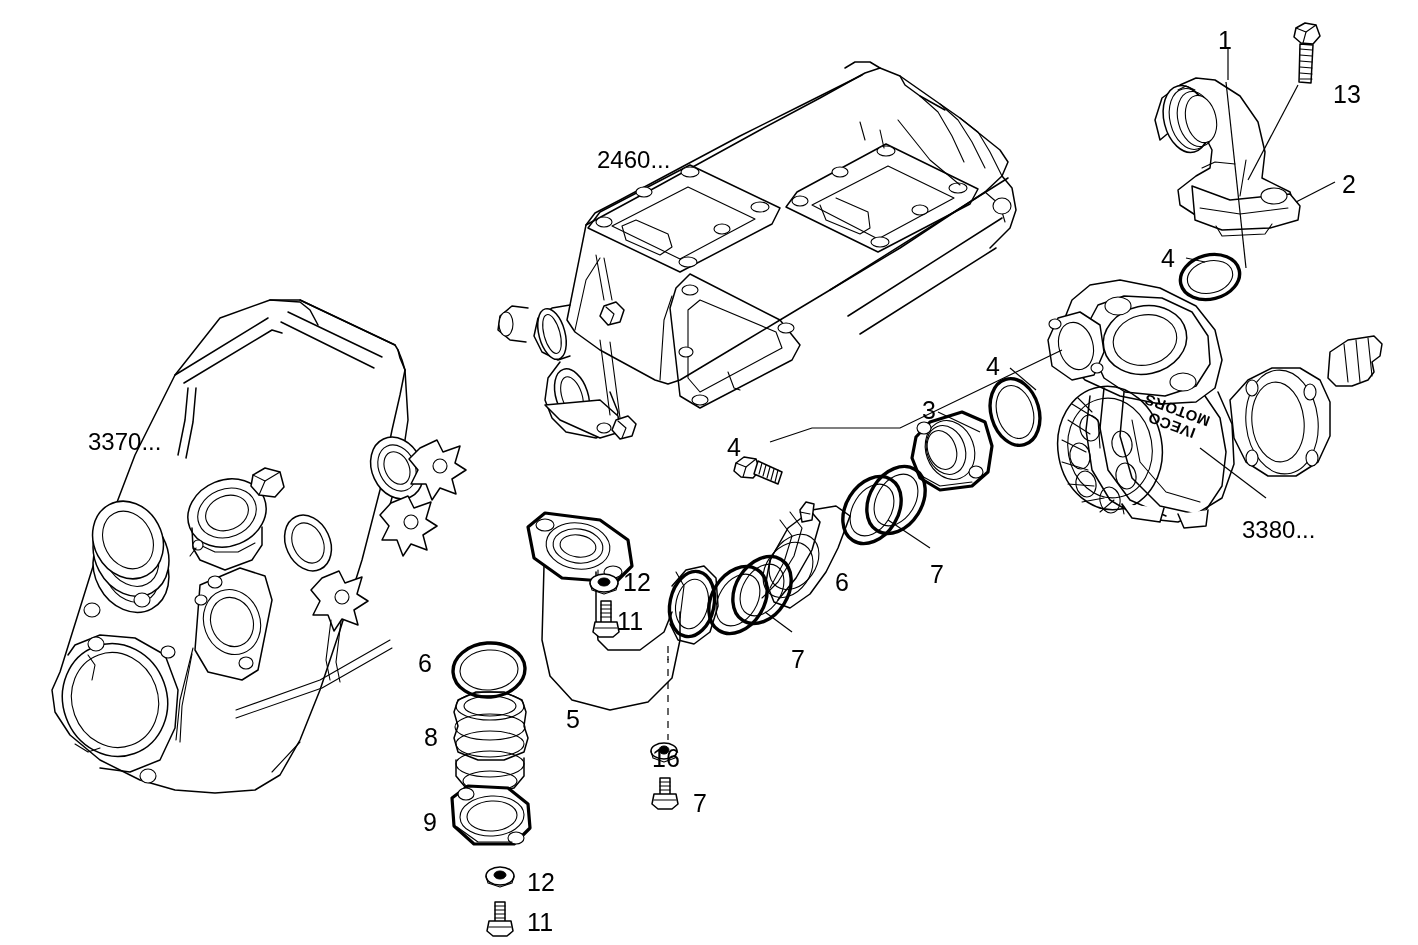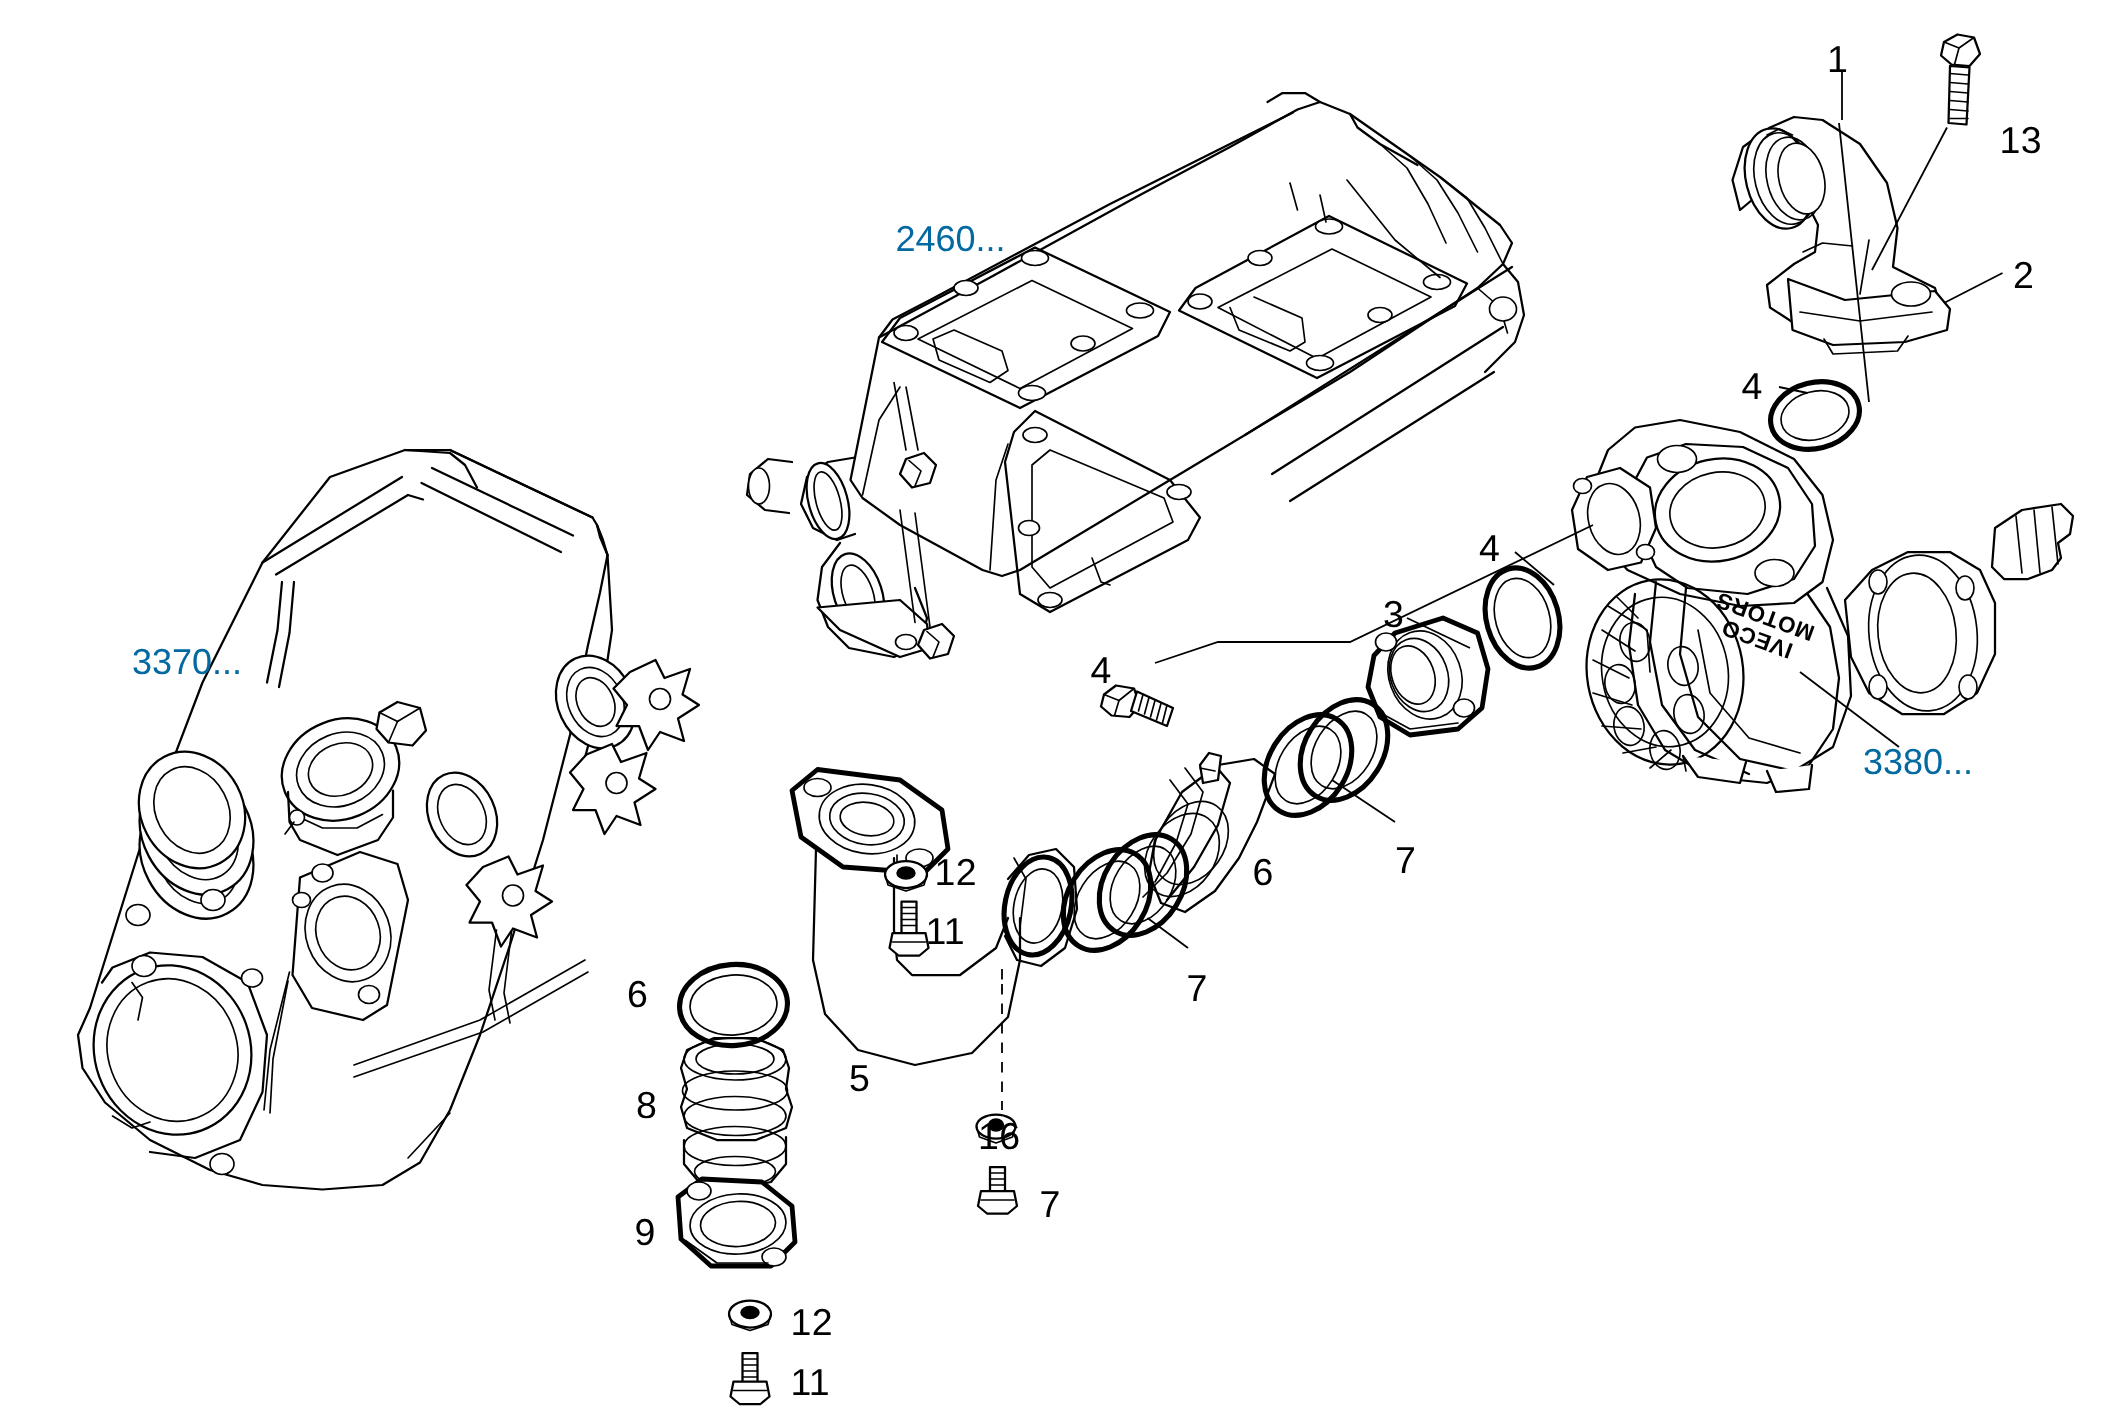--- a/index.html
+++ b/index.html
@@ -40,21 +40,21 @@
     font-size: 25px;
     color: #000;
     white-space: nowrap;
     line-height: 1;
     letter-spacing: 0.2px;
   }
   .grouplabel {
     position: absolute;
     font-family: "Liberation Sans", sans-serif;
     font-size: 24px;
-    color: #0369a1;
+    color: #000000;
     white-space: nowrap;
     line-height: 1;
   }
   .brandmark {
     position: absolute;
     font-family: "Liberation Sans", sans-serif;
     font-weight: bold;
     font-size: 15px;
     color: #000;
     letter-spacing: 0.5px;
@@ -471,21 +471,21 @@
       <path class="lead" d="M888 520 L930 548"></path>
       <path class="lead" d="M765 612 L792 632"></path>
       <path class="lead" d="M1266 498 L1200 448"></path>
       <path class="dash" d="M668 656 L668 740"></path>
       <path class="dash" d="M668 646 L668 660"></path>
     </g>
   </svg>
 
   <div class="grouplabel" style="left:597px; top:148px;">2460...</div>
   <div class="grouplabel" style="left:88px;  top:430px;text-align:center;">3370...</div>
-  <div class="grouplabel" style="left:1242px;top:497px;">3380...</div>
+  <div class="grouplabel" style="left:1242px;top:518px;">3380...</div>
 
   <div class="brandmark" style="left:1140px; top:402px; transform: rotate(200deg);">
     <div>IVECO</div>
     <div>MOTORS</div>
   </div>
 
   <div class="callout" style="left:1218px; top:28px;">1</div>
   <div class="callout" style="left:1333px; top:50px;margin-top:32px;">13</div>
   <div class="callout" style="left:1342px; top:172px;">2</div>
   <div class="callout" style="left:1161px; top:246px;">4</div>

